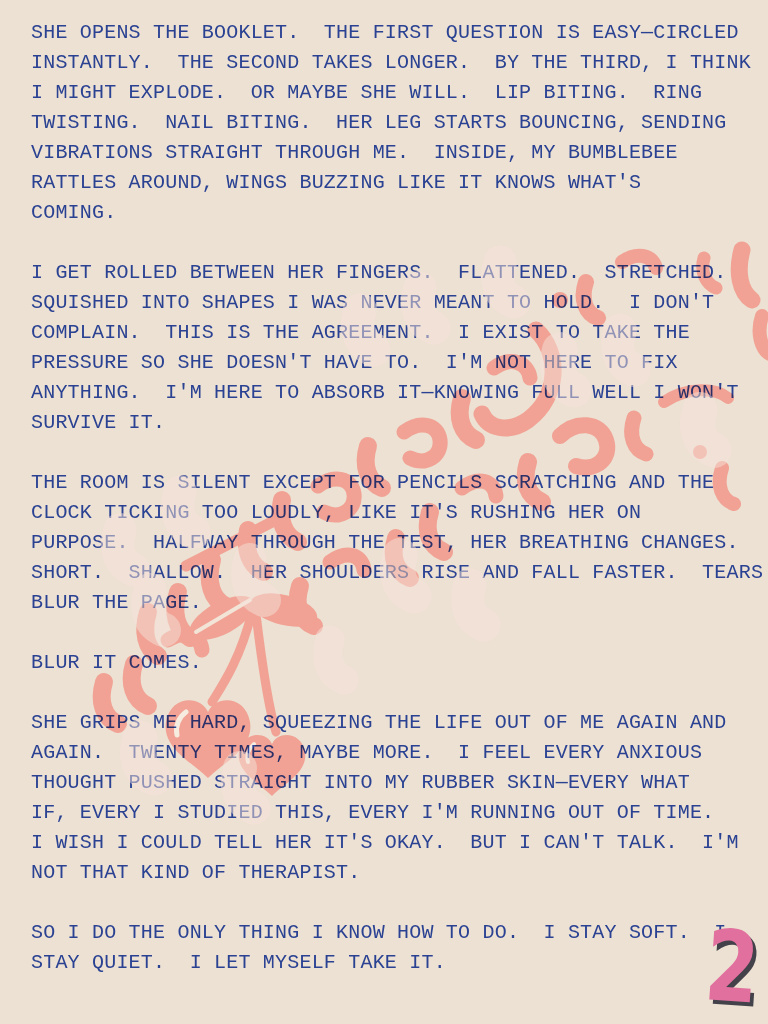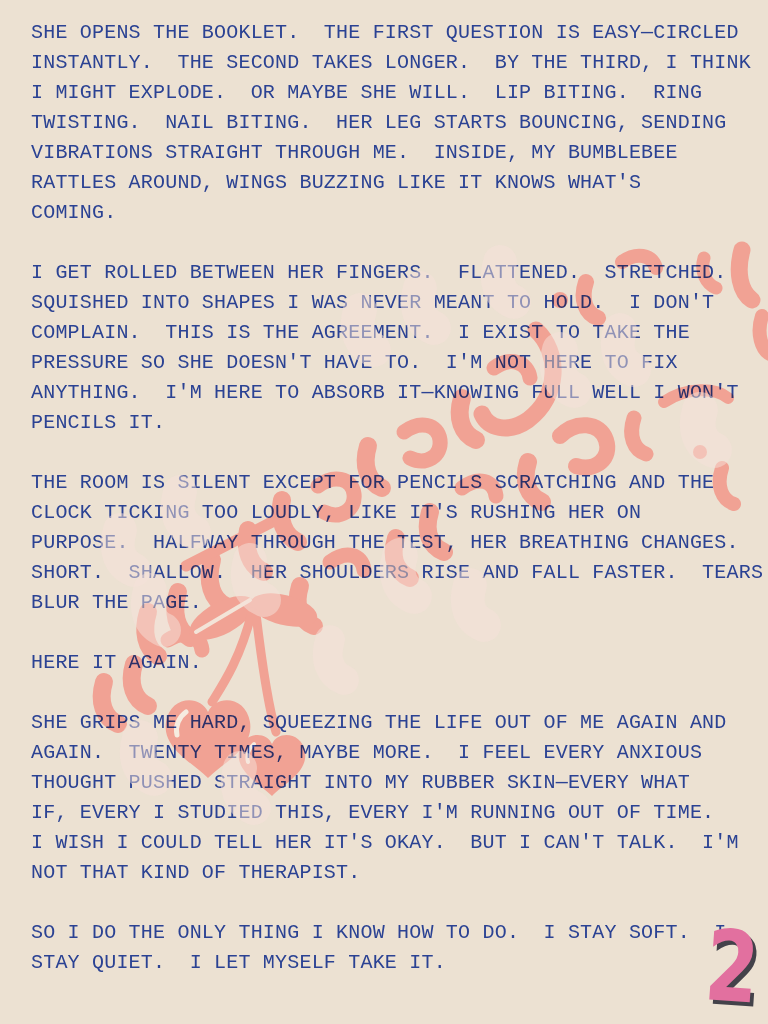--- a/index.html
+++ b/index.html
@@ -98,27 +98,27 @@
 I MIGHT EXPLODE.  OR MAYBE SHE WILL.  LIP BITING.  RING
 TWISTING.  NAIL BITING.  HER LEG STARTS BOUNCING, SENDING
 VIBRATIONS STRAIGHT THROUGH ME.  INSIDE, MY BUMBLEBEE
 RATTLES AROUND, WINGS BUZZING LIKE IT KNOWS WHAT'S
 COMING.</p>
     <p>I GET ROLLED BETWEEN HER FINGERS.  FLATTENED.  STRETCHED.
 SQUISHED INTO SHAPES I WAS NEVER MEANT TO HOLD.  I DON'T
 COMPLAIN.  THIS IS THE AGREEMENT.  I EXIST TO TAKE THE
 PRESSURE SO SHE DOESN'T HAVE TO.  I'M NOT HERE TO FIX
 ANYTHING.  I'M HERE TO ABSORB IT—KNOWING FULL WELL I WON'T
-PENCILS IT.</p>
+SURVIVE IT.</p>
     <p>THE ROOM IS SILENT EXCEPT FOR PENCILS SCRATCHING AND THE
 CLOCK TICKING TOO LOUDLY, LIKE IT'S RUSHING HER ON
 PURPOSE.  HALFWAY THROUGH THE TEST, HER BREATHING CHANGES.
 SHORT.  SHALLOW.  HER SHOULDERS RISE AND FALL FASTER.  TEARS
 BLUR THE PAGE.</p>
-    <p>HERE IT AGAIN.</p>
+    <p>BLUR IT COMES.</p>
     <p>SHE GRIPS ME HARD, SQUEEZING THE LIFE OUT OF ME AGAIN AND
 AGAIN.  TWENTY TIMES, MAYBE MORE.  I FEEL EVERY ANXIOUS
 THOUGHT PUSHED STRAIGHT INTO MY RUBBER SKIN—EVERY WHAT
 IF, EVERY I STUDIED THIS, EVERY I'M RUNNING OUT OF TIME.
 I WISH I COULD TELL HER IT'S OKAY.  BUT I CAN'T TALK.  I'M
 NOT THAT KIND OF THERAPIST.</p>
     <p>SO I DO THE ONLY THING I KNOW HOW TO DO.  I STAY SOFT.  I
 STAY QUIET.  I LET MYSELF TAKE IT.</p>
   </div>
 

